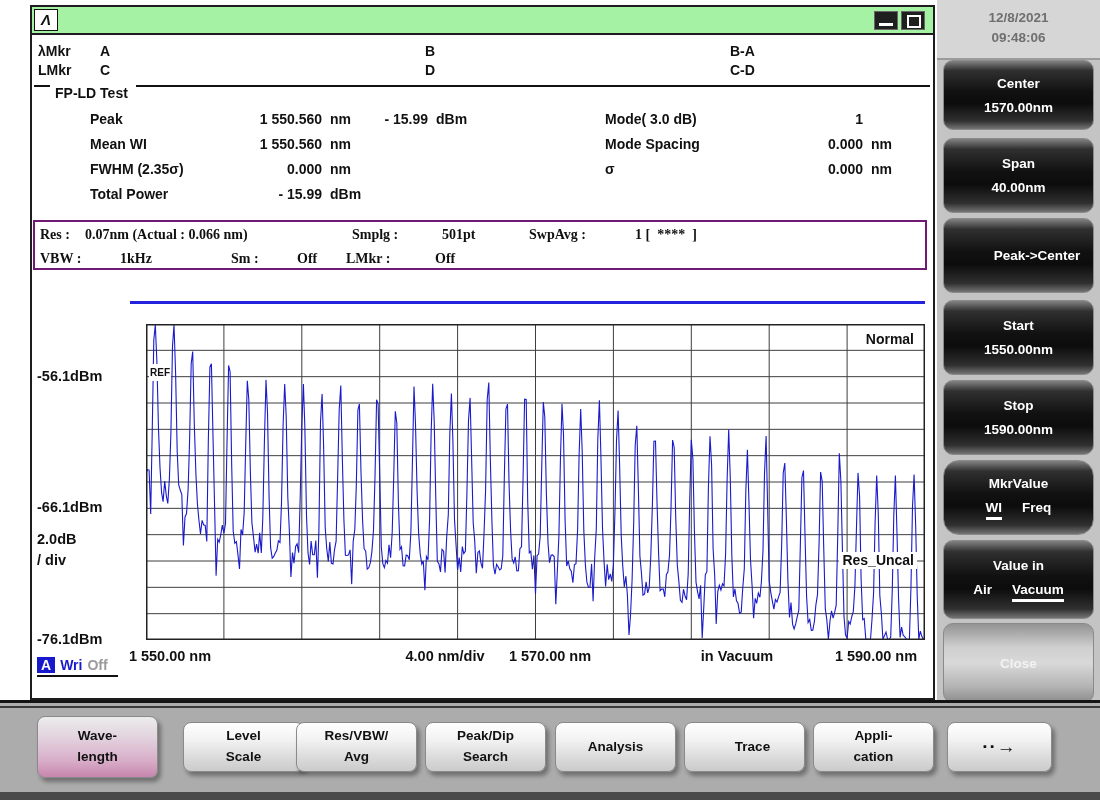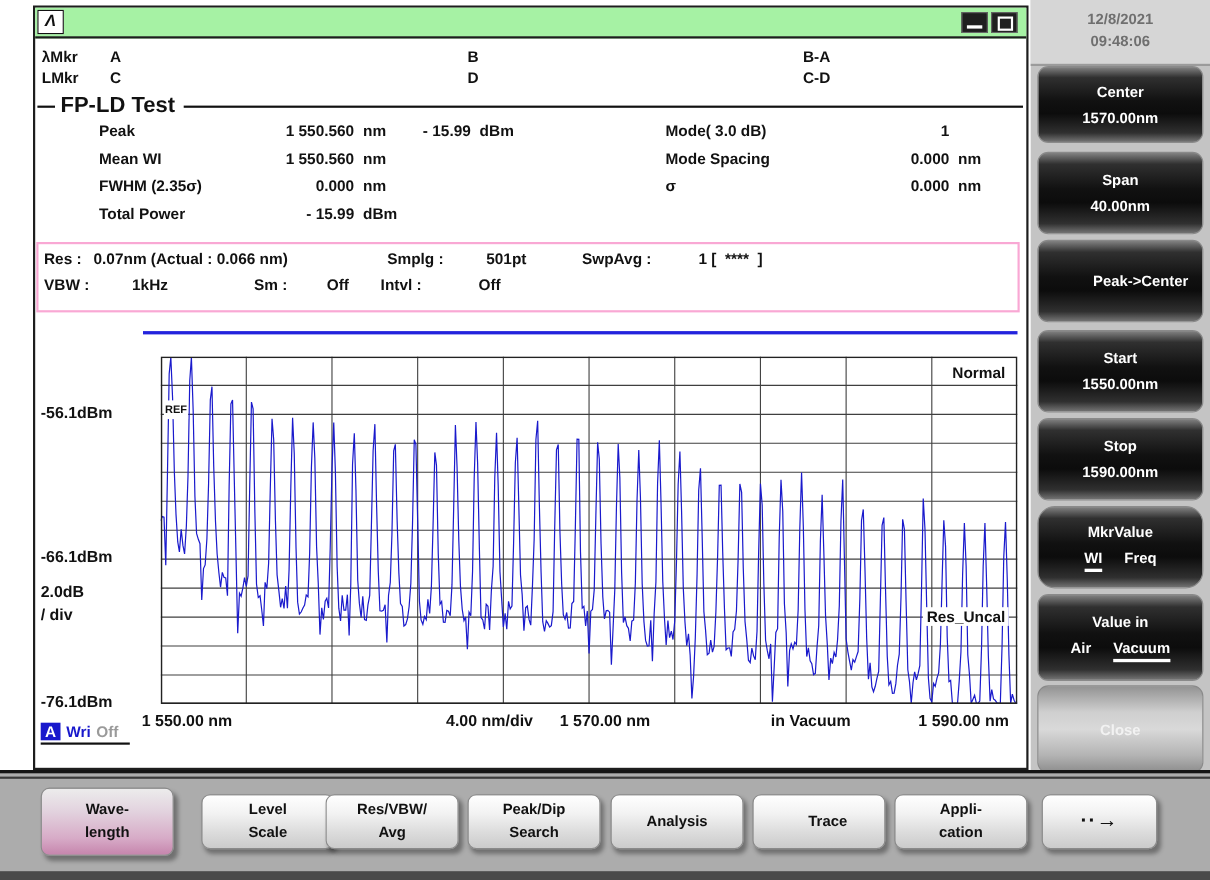--- a/index.html
+++ b/index.html
@@ -9,26 +9,26 @@
                border:2px solid #1d1d1d;background:#fff;box-sizing:border-box;}
   #titlebar{position:absolute;left:0;top:0;right:0;height:26px;background:#a6f2a4;
             border-bottom:2px solid #1d1d1d;}
   #app-icon{position:absolute;left:2px;top:2px;width:22px;height:20px;background:#fff;
             border:1px solid #111;text-align:center;line-height:20px;font-size:15px;font-style:italic;}
   #win-buttons{position:absolute;right:8px;top:4px;display:flex;gap:3px;}
   .winbtn{width:22px;height:17px;background:#1f1f1f;border:1px solid #666;position:relative;}
   .winbtn .bar{position:absolute;left:4px;right:4px;bottom:3px;height:3px;background:#fff;}
   .winbtn .box{position:absolute;left:5px;top:3px;width:10px;height:9px;border:2px solid #fff;}
   .mk{position:absolute;font-size:14px;white-space:pre;}
-  #fp-divider{position:absolute;left:2px;top:78px;width:896px;display:flex;align-items:center;font-size:20px;}
+  #fp-divider{position:absolute;left:2px;top:78px;width:896px;display:flex;font-size:14px;}
   #fp-divider::before{content:"";width:16px;height:2px;background:#111;margin-right:5px;}
   #fp-divider::after{content:"";flex:1;height:2px;background:#111;margin-left:8px;}
   .meas-label{position:absolute;font-size:14px;white-space:pre;}
   .meas-val{position:absolute;font-size:14px;text-align:right;white-space:pre;}
-  #sweep-box{position:absolute;left:1px;top:213px;width:894px;height:64px;border:2px solid #f9a8d4;box-sizing:border-box;}
+  #sweep-box{position:absolute;left:1px;top:213px;width:894px;height:50px;border:2px solid #701a75;box-sizing:border-box;font-family:Liberation Serif, serif;}
   .sw{position:absolute;font-size:14px;white-space:pre;}
   #blue-sep{position:absolute;left:98px;top:294px;width:795px;height:3px;background:#2323dd;}
   #chart{position:absolute;left:114px;top:317px;width:779px;height:316px;}
   .chart-anno{position:absolute;background:#fff;padding:0 3px;font-size:14px;line-height:17px;}
   .ylab{position:absolute;left:5px;font-size:14.5px;white-space:pre;}
   .xlab{position:absolute;top:641px;font-size:14.5px;white-space:pre;transform:translateX(-50%);}
   #trace-status{position:absolute;left:5px;top:650px;display:inline-flex;align-items:baseline;gap:5px;
                 border-bottom:2px solid #111;padding:0 10px 2px 0;}
   #trace-letter{background:#1818cc;color:#fff;font-size:14px;padding:0 4px;}
   #trace-write{color:#1818cc;font-size:14px;}
@@ -128,21 +128,21 @@
         <span class="sw" style="left: 5px; top: 5px;">Res :</span>
         <span class="sw" style="left: 50px; top: 5px;">0.07nm (Actual : 0.066 nm)</span>
         <span class="sw" style="left: 317px; top: 5px;">Smplg :</span>
         <span class="sw" style="left: 407px; top: 5px;">501pt</span>
         <span class="sw" style="left: 494px; top: 5px;">SwpAvg :</span>
         <span class="sw" style="left: 600px; top: 5px;">1 [  ****  ]</span>
         <span class="sw" style="left: 5px; top: 29px;">VBW :</span>
         <span class="sw" style="left: 85px; top: 29px;">1kHz</span>
         <span class="sw" style="left: 196px; top: 29px;">Sm :</span>
         <span class="sw" style="left: 262px; top: 29px;">Off</span>
-        <span class="sw" style="left: 311px; top: 29px;">Intvl :</span>
+        <span class="sw" style="left: 311px; top: 29px;">LMkr :</span>
         <span class="sw" style="left: 400px; top: 29px;">Off</span>
       </div>
 
     <div id="blue-sep"></div>
 
     <div id="chart">
       <svg id="chart-svg" width="779" height="316">
           <rect x="0" y="0" width="779" height="316" fill="#ffffff"></rect>
           <line x1="77.9" y1="0" x2="77.9" y2="316" stroke="#3f3f3f" stroke-width="1"></line>
           <line x1="155.8" y1="0" x2="155.8" y2="316" stroke="#3f3f3f" stroke-width="1"></line>

